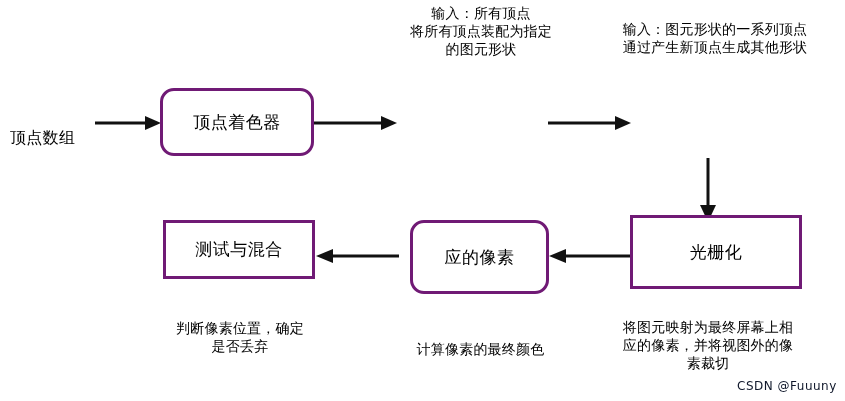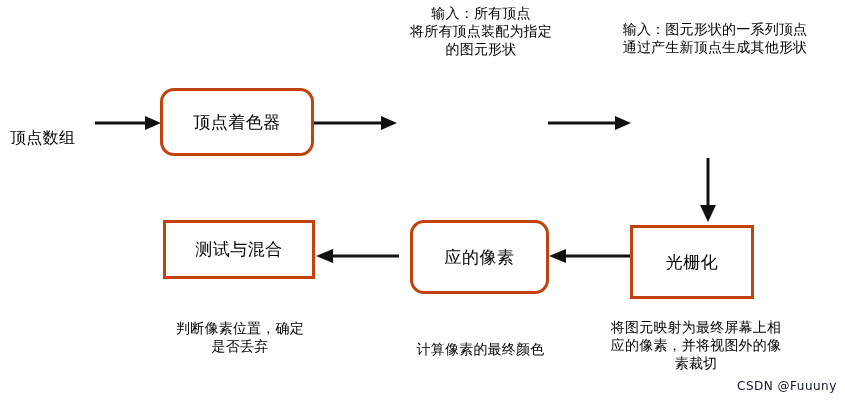--- a/index.html
+++ b/index.html
@@ -11,21 +11,21 @@
     position: relative;
     width: 845px;
     height: 401px;
     background: #ffffff;
     overflow: hidden;
     font-family: "DejaVu Sans", "Liberation Sans", sans-serif;
     color: #000000;
   }
   .node {
     position: absolute;
-    border: 3px solid #c2410c;
+    border: 3px solid #701a75;
     background: #ffffff;
     box-sizing: border-box;
     display: flex;
     align-items: center;
     justify-content: center;
     font-size: 17px;
     line-height: 1.2;
     letter-spacing: 0.5px;
     white-space: nowrap;
   }
@@ -113,36 +113,36 @@
       <polygon points="3,15 20,8 20,22" fill="#111111"></polygon>
     </svg>
   </div>
 
   <div class="node rounded" style="left:160px; top:88px; width:154px; height:68px;">
     <span>顶点着色器</span>
   </div>
 
 
 
-  <div class="node sharp" style="left:630px; top:225px; width:124px; height:74px;">
+  <div class="node sharp" style="left:630px; top:215px; width:172px; height:74px;">
     <span>光栅化</span>
   </div>
 
   <div class="node rounded" style="left:410px; top:220px; width:139px; height:74px;">
     <span>应的像素</span>
   </div>
 
   <div class="node sharp" style="left:163px; top:220px; width:152px; height:59px;">
     <span>测试与混合</span>
   </div>
 
   <div class="caption" style="left:120px; top:320px; width:240px;font-family:Liberation Serif, serif;">判断像素位置，确定
 是否丢弃</div>
 
   <div class="caption" style="left:378px; top:340px; width:205px;">计算像素的最终颜色</div>
 
-  <div class="caption" style="left:580px; top:318px; width:232px;">将图元映射为最终屏幕上相
+  <div class="caption" style="left:592px; top:318px; width:232px;">将图元映射为最终屏幕上相
 应的像素，并将视图外的像
 素裁切</div>
 
   <div class="watermark" style="left:737px; top:379px;">CSDN @Fuuuny</div>
 
 </div>
 
 </body></html>

